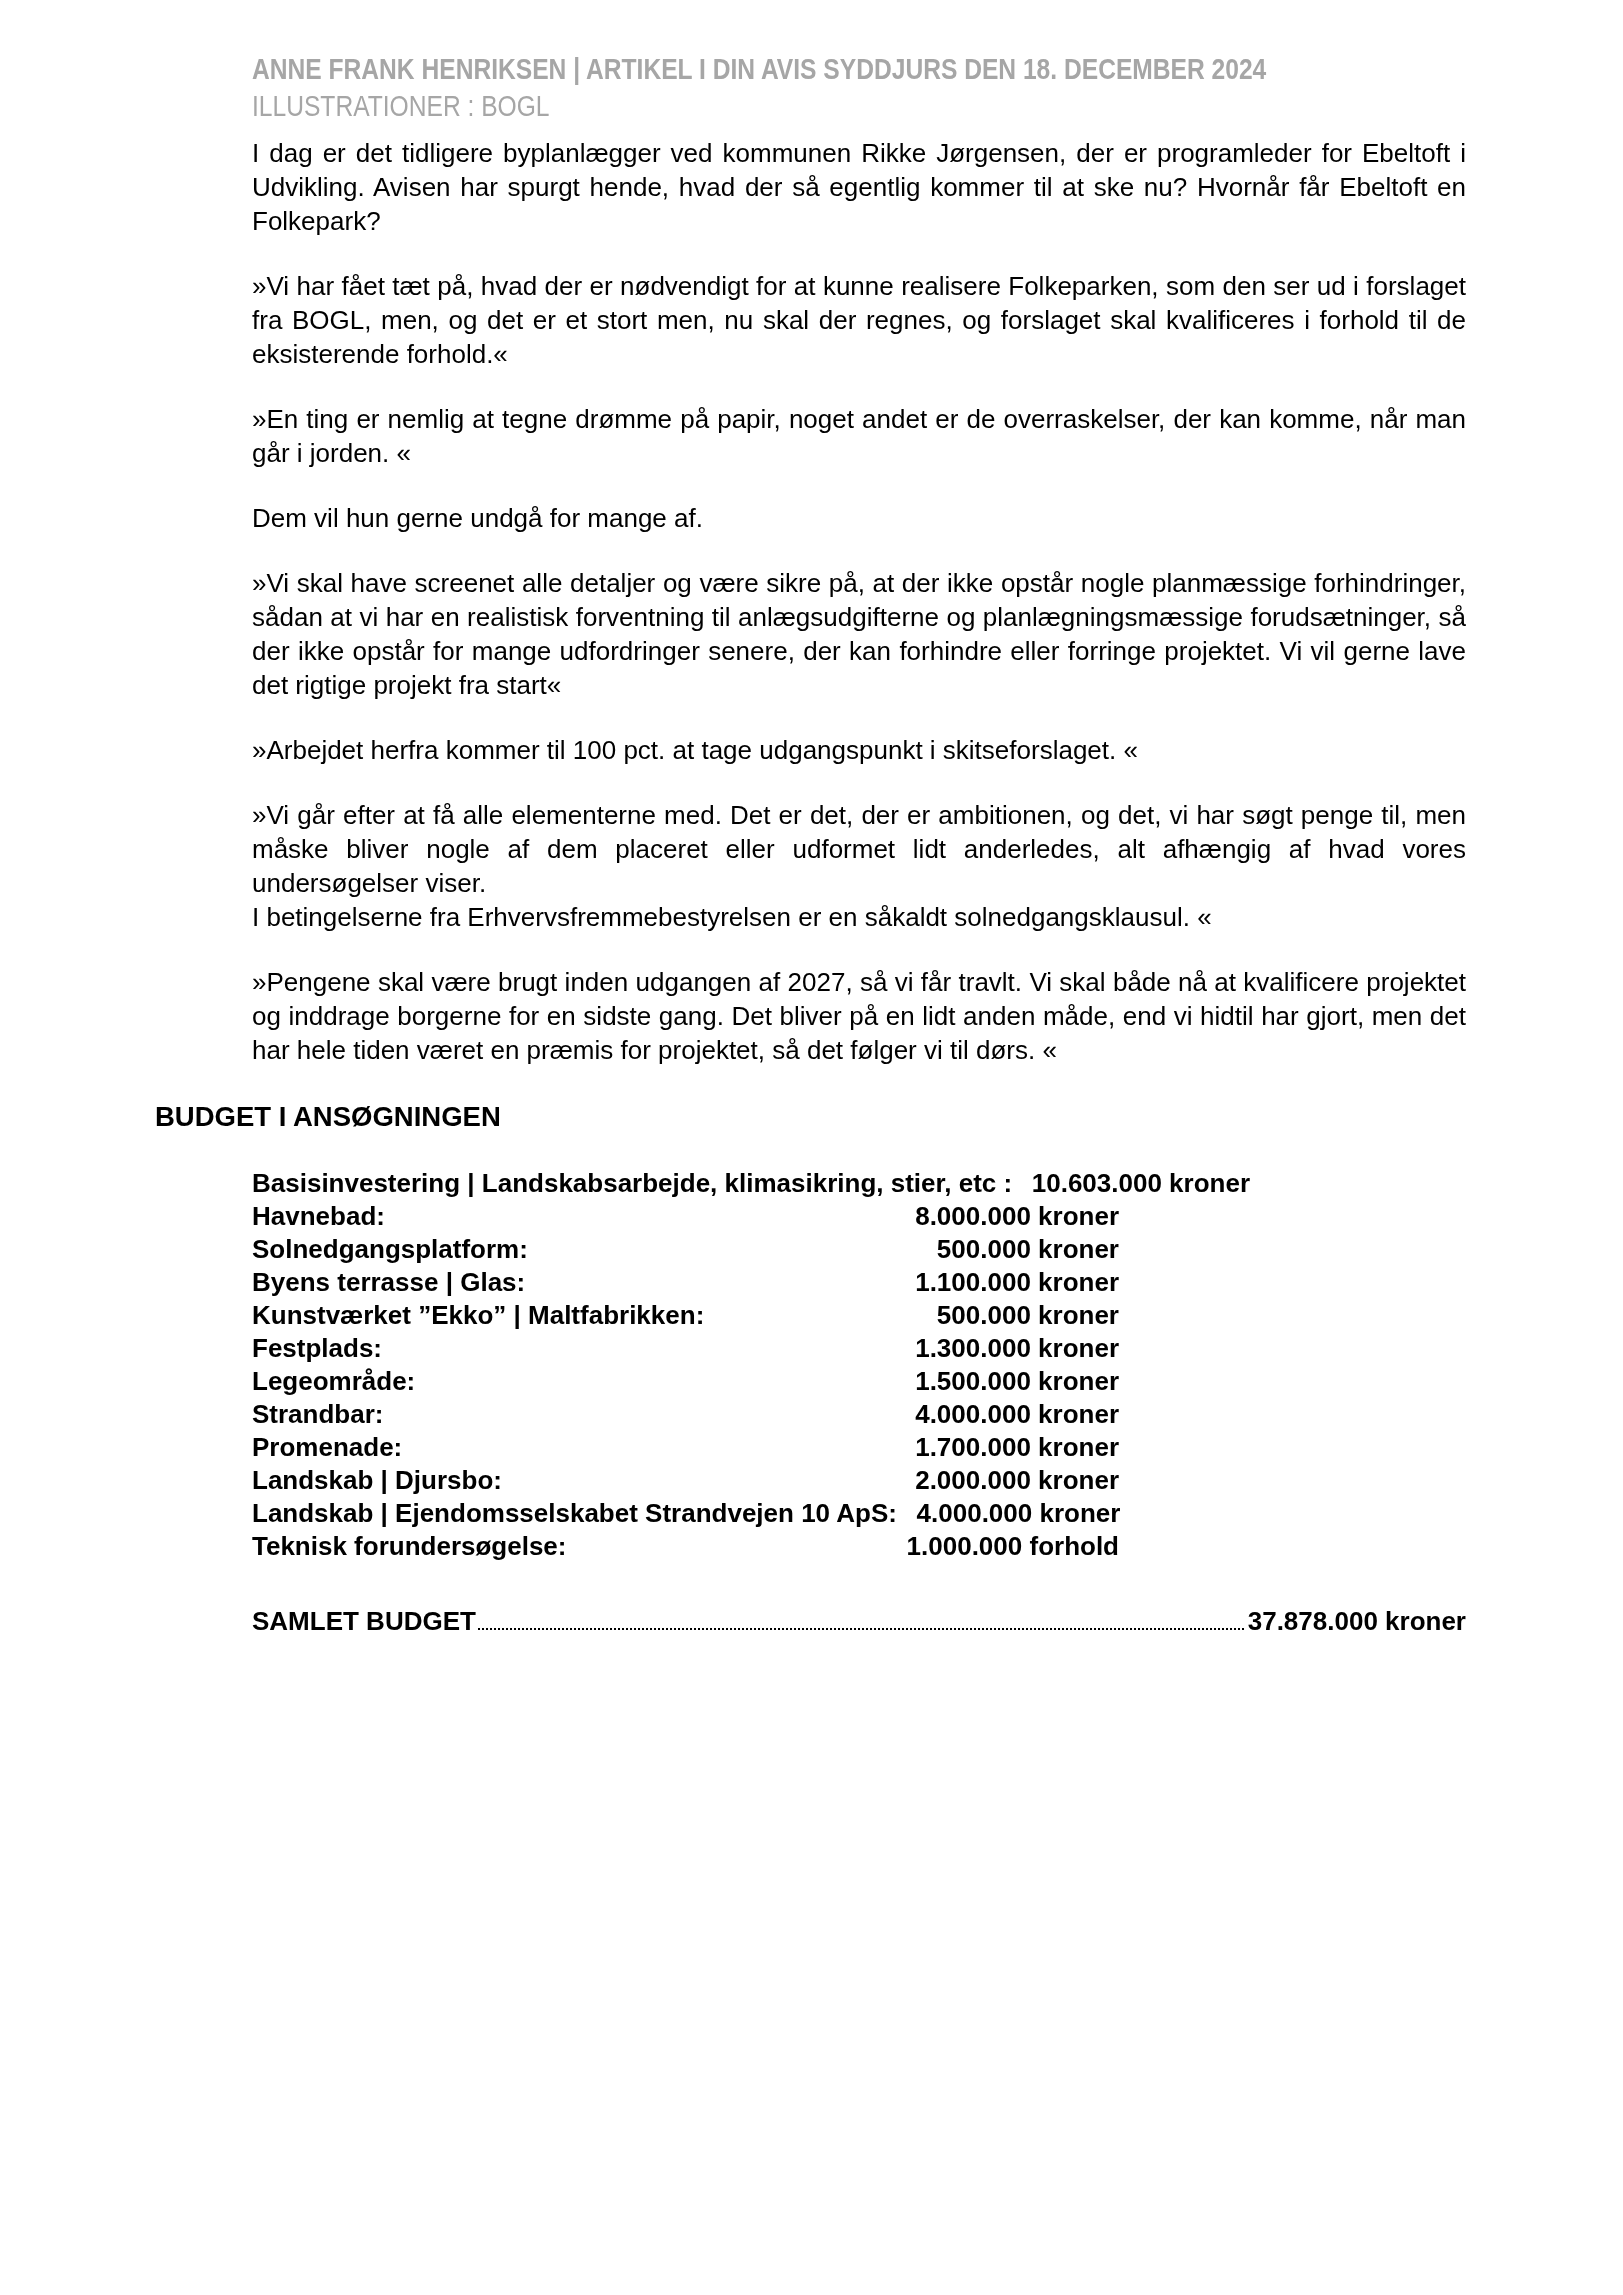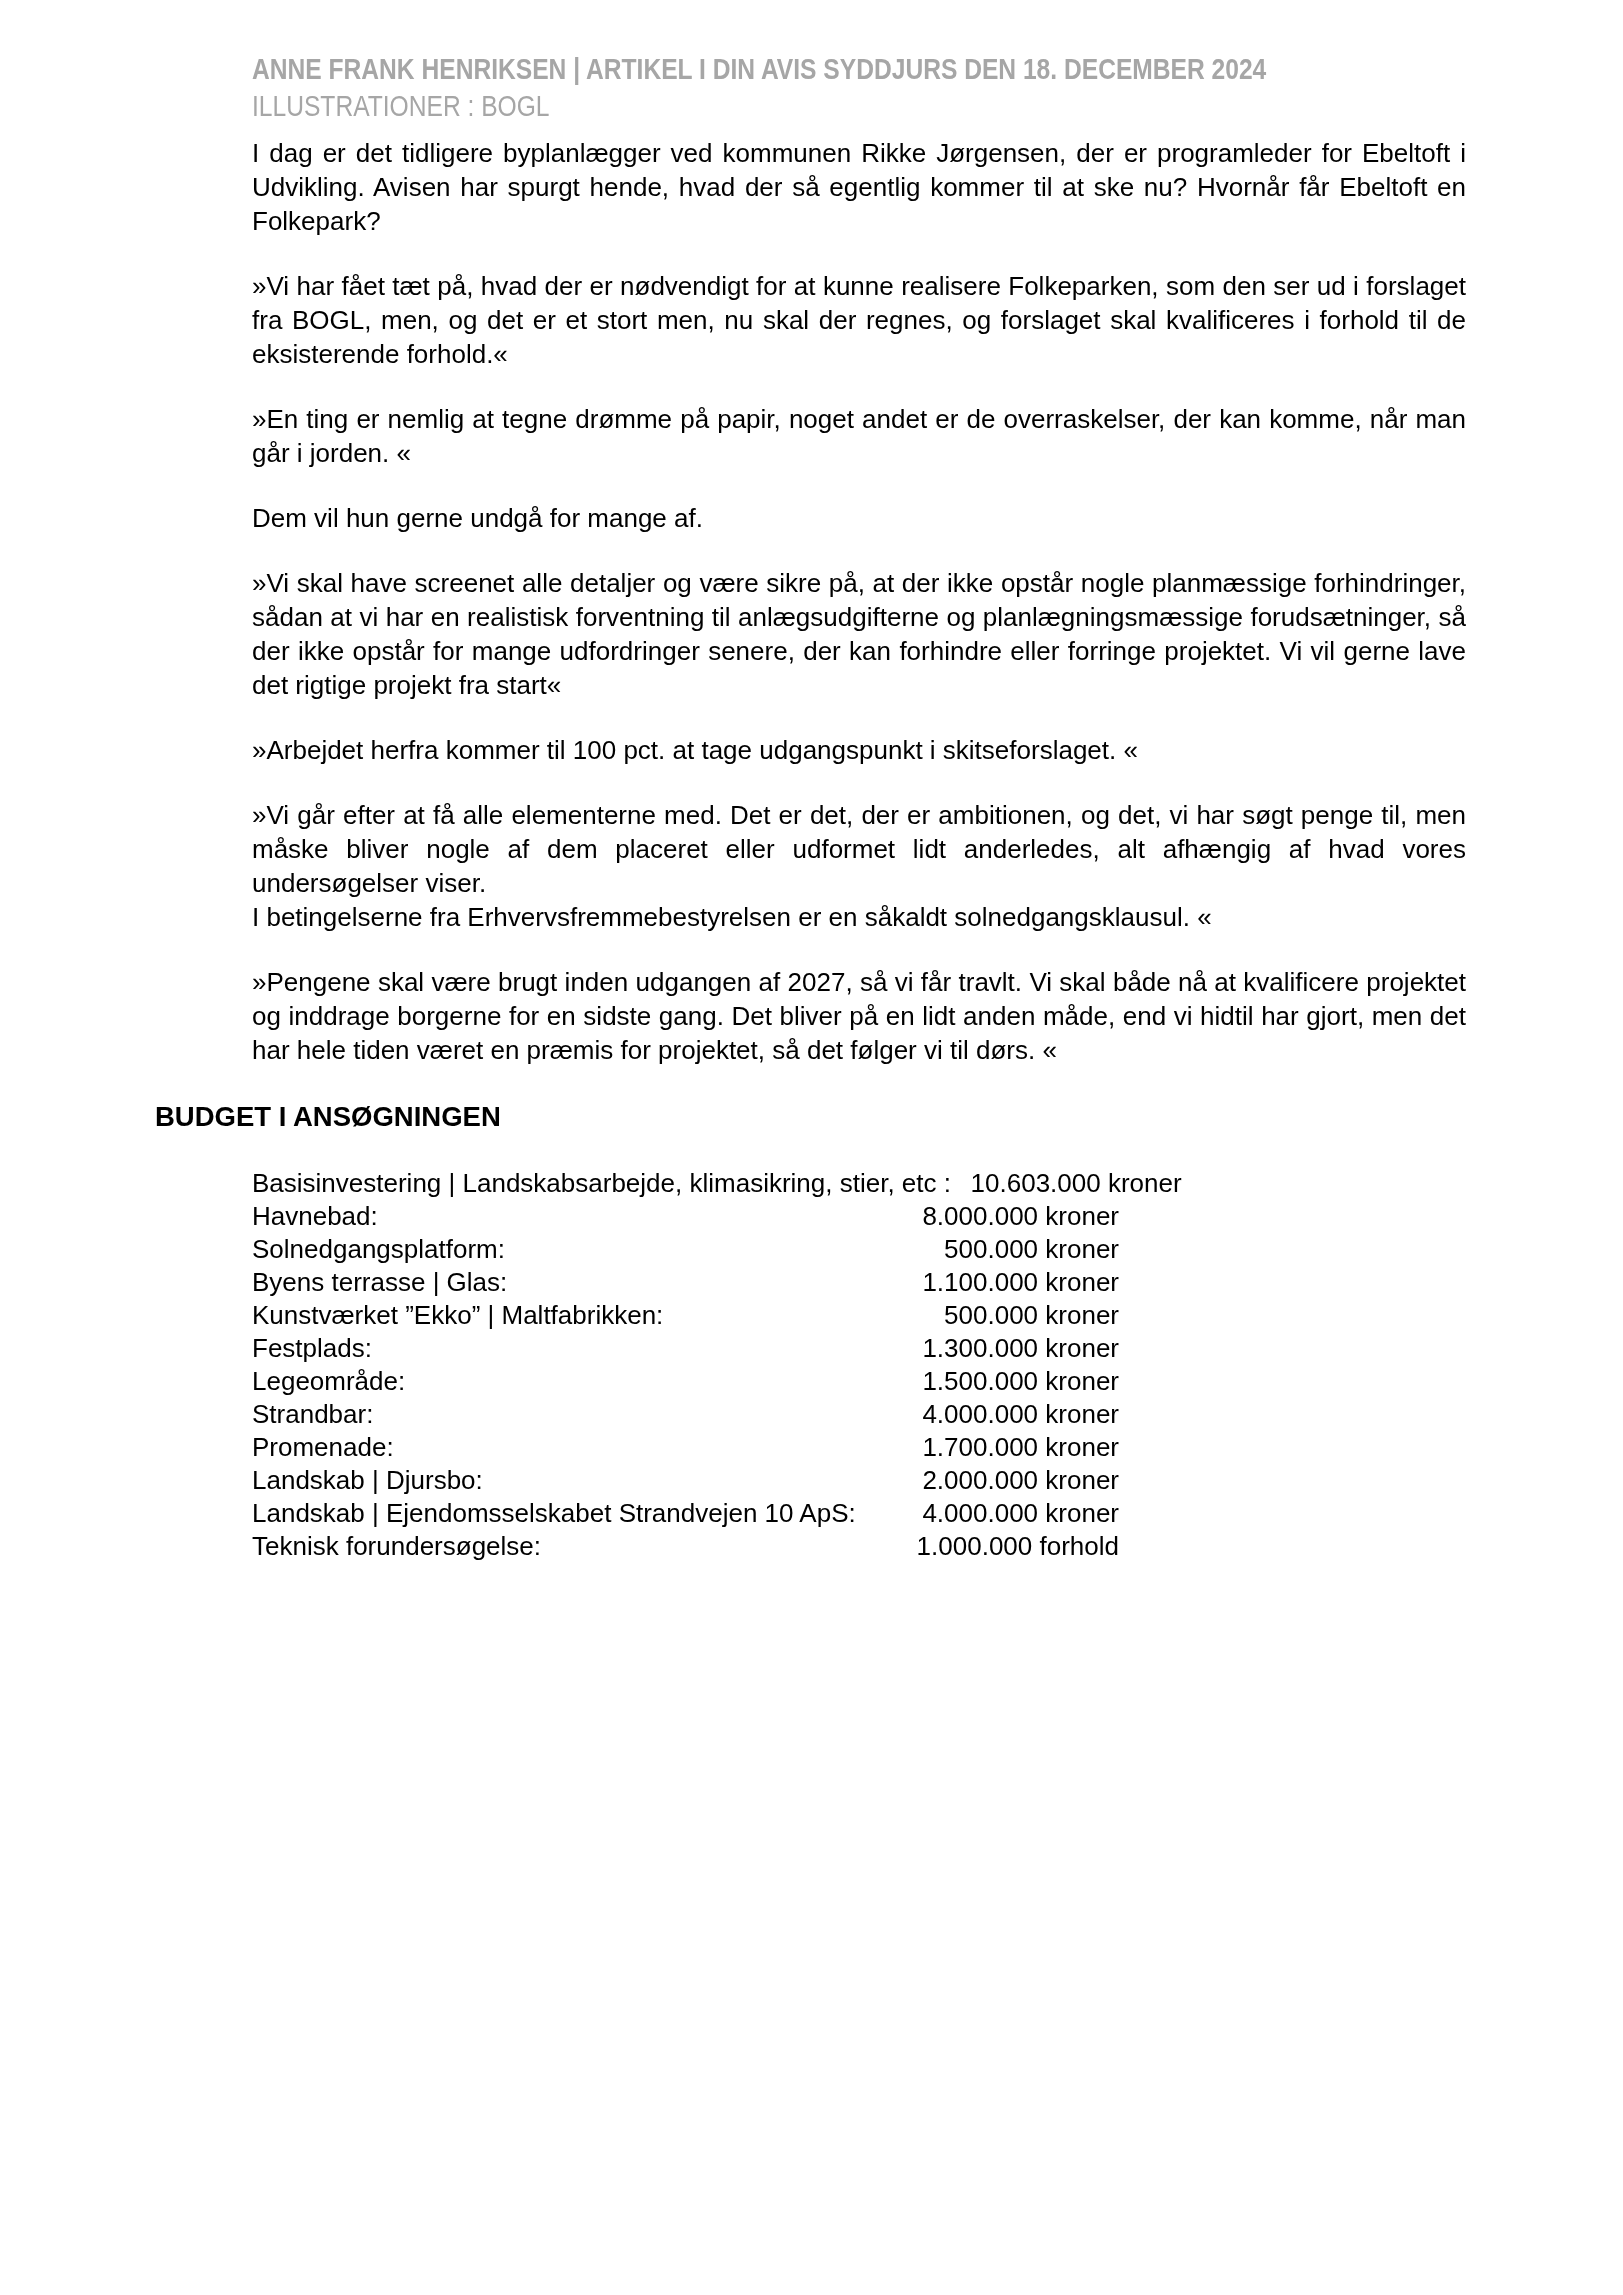--- a/index.html
+++ b/index.html
@@ -49,20 +49,21 @@
   .budget-list {
     margin-left: 97px;
     width: 867px;
     font-size: 26px;
     line-height: 33px;
   }
   .budget-row {
     display: flex;
     justify-content: space-between;
     align-items: flex-end;
+    font-weight: bold;
   }
   .budget-label { white-space: nowrap; }
   .budget-amount { white-space: nowrap; text-align: right; margin-left: 19.6px; }
   
   .total-row {
     margin: 41px 0 0 97px;
     width: 1214px;
     display: flex;
     align-items: baseline;
     font-size: 26px;
@@ -147,16 +148,21 @@
       <div class="budget-row">
         <span class="budget-label">Landskab | Ejendomsselskabet Strandvejen 10 ApS:</span>
         <span class="budget-amount">4.000.000 kroner</span>
       </div>
       <div class="budget-row">
         <span class="budget-label">Teknisk forundersøgelse:</span>
         <span class="budget-amount">1.000.000 forhold</span>
       </div>
     </div>
 
+    <div class="total-row">
+      <span class="total-label">SAMLET BUDGET</span>
+      <span class="leader"></span>
+      <span class="total-amount">37.878.000 kroner</span>
+    </div>
 
   </div>
 </div>
 
 
 </body></html>

